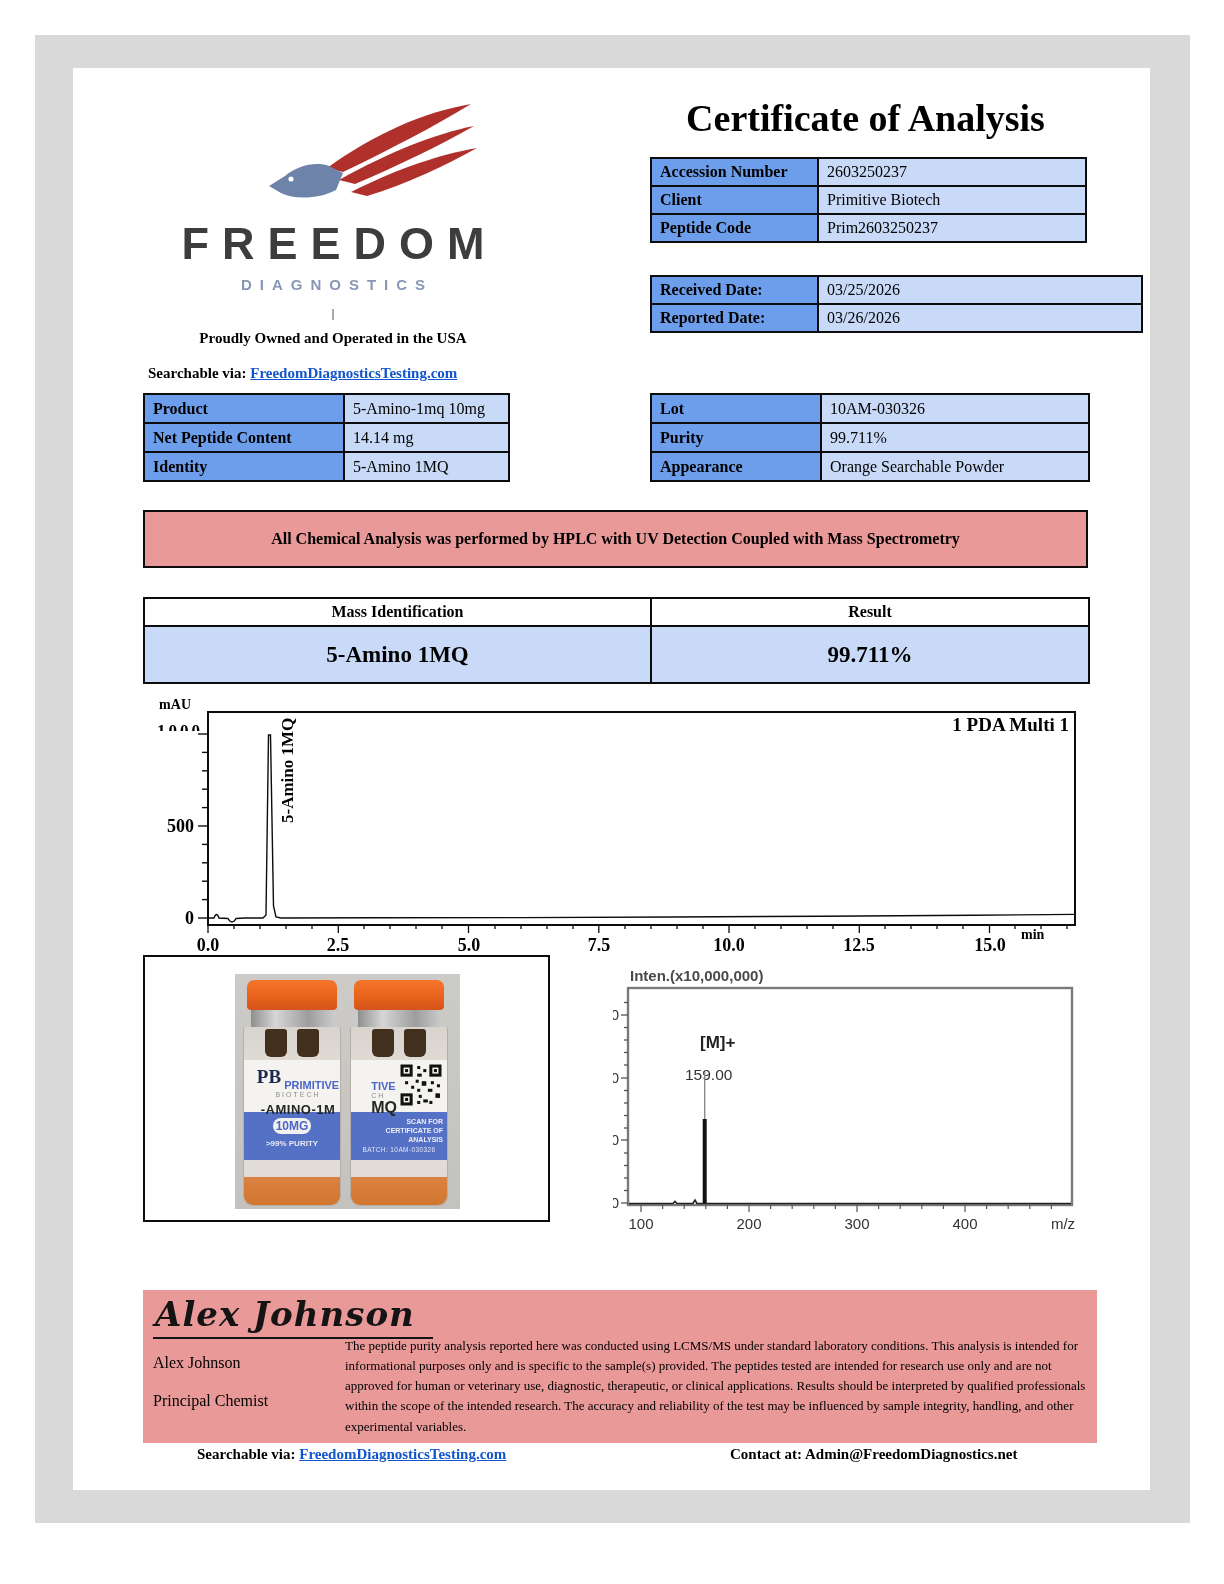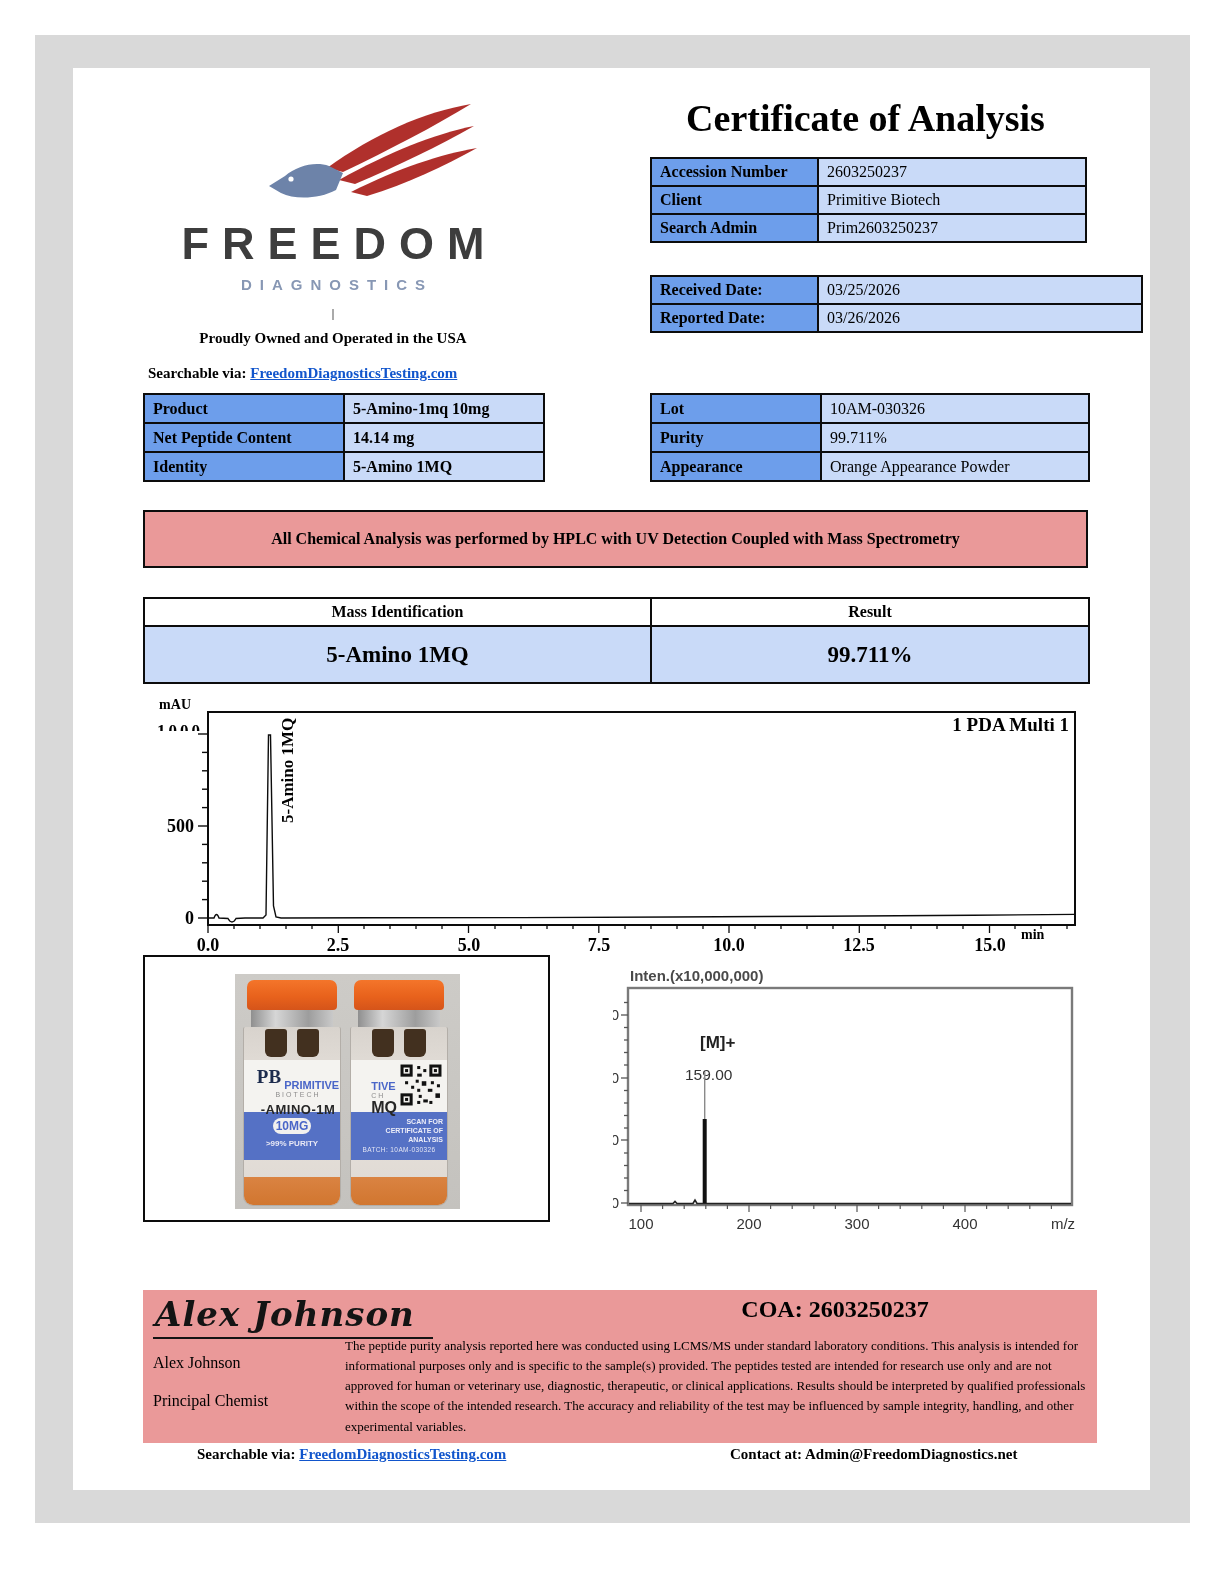--- a/index.html
+++ b/index.html
@@ -31,21 +31,21 @@
   table.blue td.lbl { background:#6d9eeb; font-weight:700; }
   table.blue td.val { background:#c9daf8; }
   #record-table { left:577px; top:89px; }
   #record-table td { height:28px; }
   #record-table td.lbl { width:167px; } #record-table td.val { width:268px; }
   #dates-table { left:577px; top:207px; }
   #dates-table td { height:28px; }
   #dates-table td.lbl { width:167px; } #dates-table td.val { width:324px; }
   #product-table { left:70px; top:325px; }
   #product-table td { height:29px; }
-  #product-table td.lbl { width:200px; } #product-table td.val { width:200px;font-weight:bold; }
+  #product-table td.lbl { width:200px; } #product-table td.val { width:165px; }
   #lot-table { left:577px; top:325px; }
   #lot-table td { height:29px; }
   #lot-table td.lbl { width:170px; } #lot-table td.val { width:268px; }
 
   #banner { left:70px; top:442px; width:945px; height:58px; background:#ea9999;
     border:2px solid #0c0c0c; display:flex; align-items:center; justify-content:center;
     font-size:16px; font-weight:700; text-align:center; }
 
   #mass-table { left:70px; top:529px; }
   #mass-table td { border:2px solid #0c0c0c; text-align:center; }
@@ -148,21 +148,21 @@
     <tbody>
         <tr>
       <td class="lbl">Accession Number</td>
       <td class="val">2603250237</td>
     </tr>
     <tr>
       <td class="lbl">Client</td>
       <td class="val">Primitive Biotech</td>
     </tr>
     <tr>
-      <td class="lbl">Search Admin</td>
+      <td class="lbl">Peptide Code</td>
       <td class="val">Prim2603250237</td>
     </tr>
   </tbody>
     </table>
 
   <table class="blue abs" id="dates-table">
     <tbody>
         <tr>
       <td class="lbl">Received Date:</td>
       <td class="val">03/25/2026</td>
@@ -196,21 +196,21 @@
         <tr>
       <td class="lbl">Lot</td>
       <td class="val">10AM-030326</td>
     </tr>
     <tr>
       <td class="lbl">Purity</td>
       <td class="val">99.711%</td>
     </tr>
     <tr>
       <td class="lbl">Appearance</td>
-      <td class="val">Orange Appearance Powder</td>
+      <td class="val">Orange Searchable Powder</td>
     </tr>
   </tbody>
     </table>
 
   <div class="abs" id="banner">All Chemical Analysis was performed by HPLC with UV Detection Coupled with Mass Spectrometry</div>
 
   <table class="blue abs" id="mass-table">
     <tbody>
         <tr>
       <td class="hdr c1">Mass Identification</td>
@@ -452,21 +452,20 @@
 
     <path d="M16,250.5 L60,250.5 L62,248.5 L64,250.5 L80,250.5 L82,247 L84,250.5 L458,250.5" fill="none" stroke="#222" stroke-width="1.6"></path>
     <line x1="91.7" y1="250" x2="91.7" y2="119" stroke="#8a8a8a" stroke-width="1.4"></line>
     <rect x="89.7" y="166" width="4" height="84" fill="#111"></rect>
   </svg>
 
   <div class="abs" id="sig-box">
     <div id="sig-script">Alex Johnson</div>
     <div id="sig-name">Alex Johnson</div>
     <div id="sig-role">Principal Chemist</div>
-    <div id="coa-head">COA: 2603250237</div>
     <div id="disclaimer">The peptide purity analysis reported here was conducted using LCMS/MS under standard laboratory conditions. This analysis is intended for informational purposes only and is specific to the sample(s) provided. The peptides tested are intended for research use only and are not approved for human or veterinary use, diagnostic, therapeutic, or clinical applications. Results should be interpreted by qualified professionals within the scope of the intended research. The accuracy and reliability of the test may be influenced by sample integrity, handling, and other experimental variables.</div>
   </div>
 
   <div class="abs" id="footer-search">
     <span>Searchable via:</span>
     <a href="#" class="doc-link">FreedomDiagnosticsTesting.com</a>
   </div>
   <div class="abs" id="footer-contact">Contact at: Admin@FreedomDiagnostics.net</div>
 
 </div>

